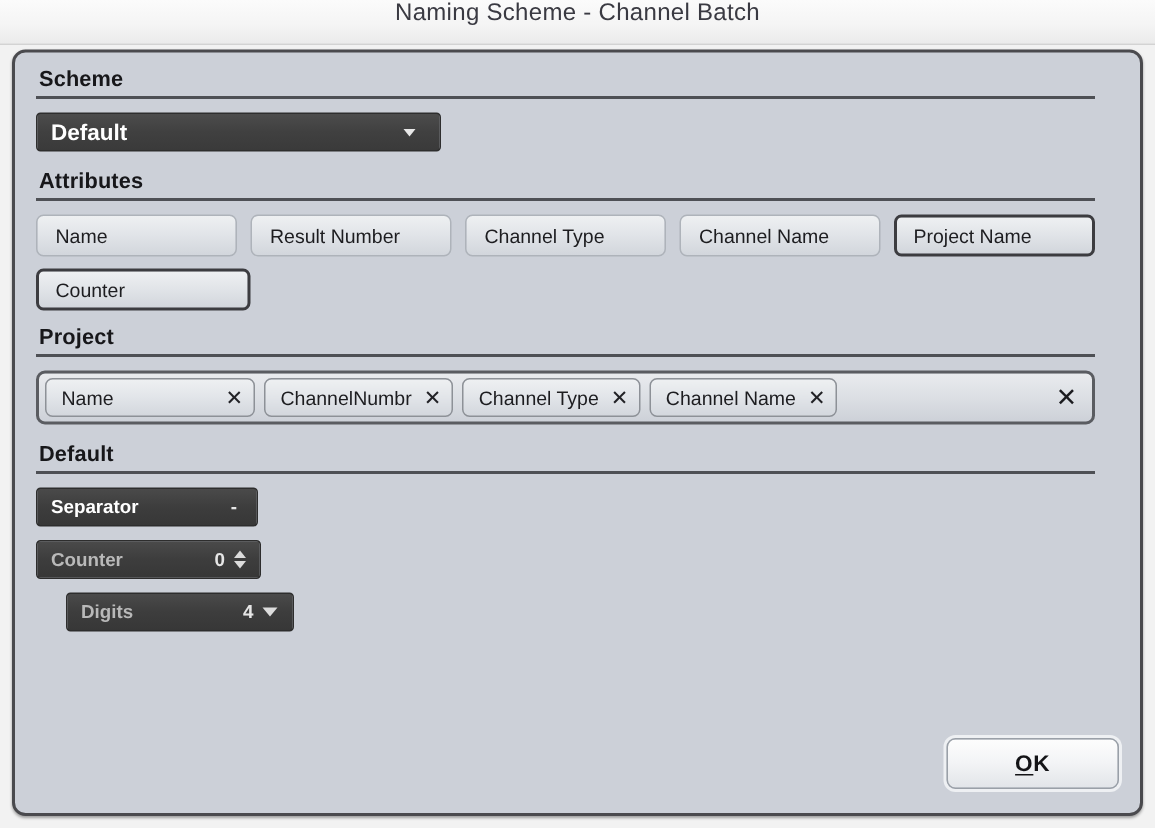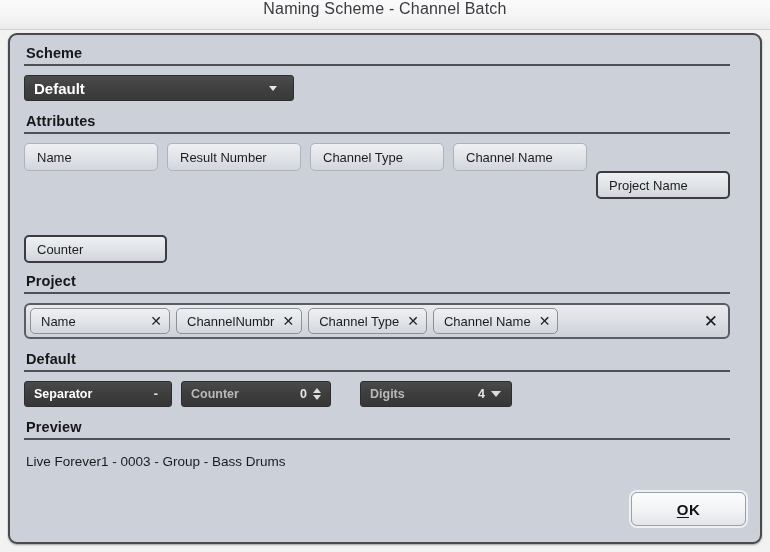--- a/index.html
+++ b/index.html
@@ -109,21 +109,20 @@
     padding: 0 12px;
     box-sizing: border-box;
     font-size: 13px;
     color: #1d1d20;
     white-space: nowrap;
   }
   .chip.wide   { width: 143px; }
   .chip.focus  {
     border: 2px solid #3c3c40;
     padding: 0 11px;
-    margin-top: 28px;
   }
 
   
   .result-box {
     height: 36px;
     border: 2px solid #5a5c61;
     border-radius: 6px;
     background: linear-gradient(to bottom, #e9ebee 0%, #dcdfe4 50%, #cdd1d8 100%);
     display: flex;
     align-items: center;
@@ -160,20 +159,21 @@
     transform: translateY(-50%);
     font-size: 17px;
     color: #1b1b1f;
     line-height: 1;
   }
 
   
   .settings-row {
     display: flex;
     gap: 9px;
+    flex-direction: column;
   }
   .dark-field {
     height: 26px;
     background: linear-gradient(to bottom, #4a4a4a 0%, #3d3d3d 50%, #373737 100%);
     border: 1px solid #2d2d2d;
     border-radius: 3px;
     display: flex;
     align-items: center;
     padding: 0 7px 0 9px;
     box-sizing: border-box;
@@ -349,25 +349,20 @@
         </div>
 
         <div class="dark-field f-dig muted">
           <span class="df-label">Digits</span>
           <span class="df-value">4</span>
           <span class="tri-down"></span>
         </div>
       </div>
     </div>
 
-    <div class="mt12">
-      <div class="section-title">Preview</div>
-      <div class="rule"></div>
-      <div class="preview-text">Live Forever1 - 0003 - Group - Bass Drums</div>
-    </div>
 
     <div class="footer">
       <div class="ok-btn">
         <span><u>O</u>K</span>
       </div>
     </div>
 
   </div>
 </div>
 

